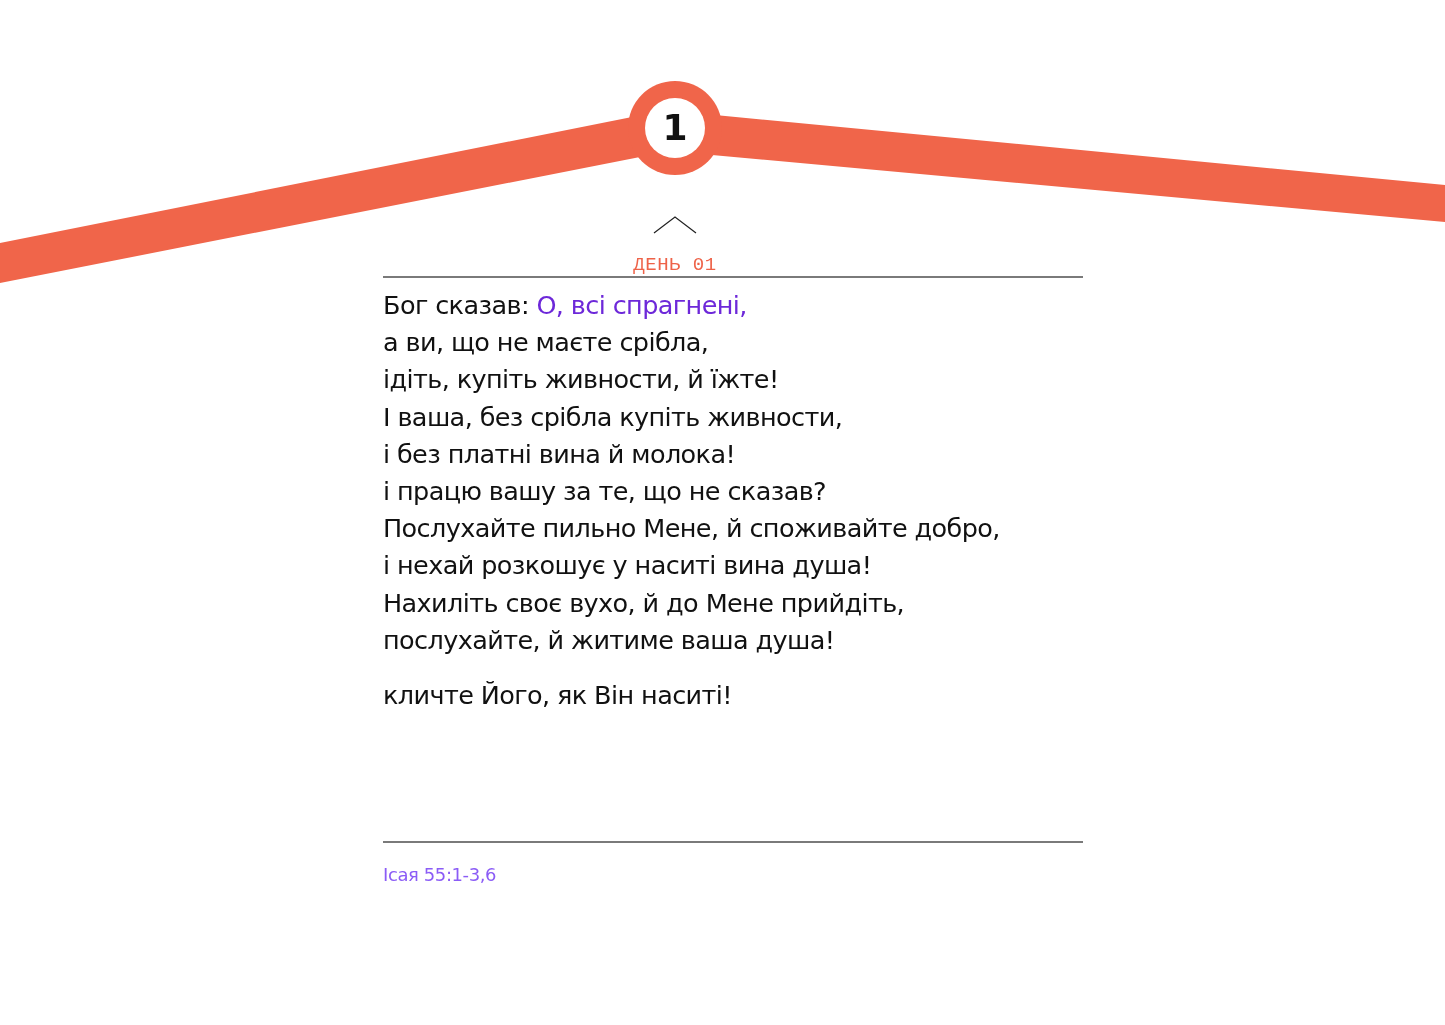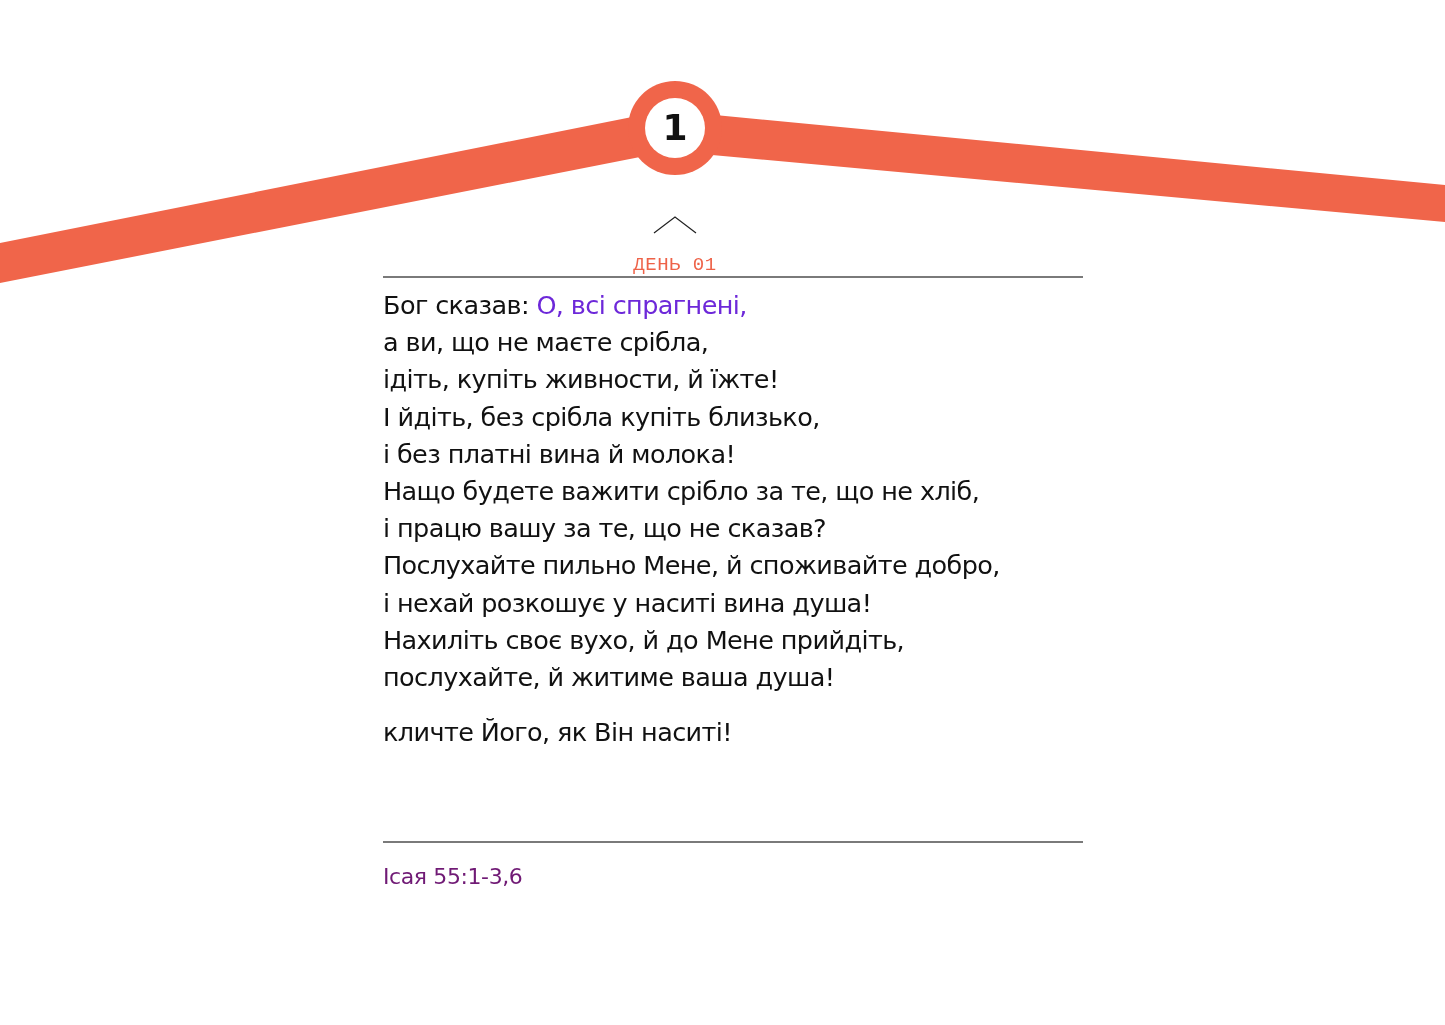--- a/index.html
+++ b/index.html
@@ -85,23 +85,23 @@
       font-weight: normal;
     }
     .gap {
       height: 18px;
     }
     .reference {
       position: absolute;
       left: 383px;
       top: 864px;
       font-family: "DejaVu Sans", sans-serif;
-      font-size: 22px;
+      font-size: 18px;
       letter-spacing: -0.4px;
-      color: #701a75;
+      color: #8b5cf6;
     }
   </style>
 </head>
 <body>
 
 <svg class="route-svg" viewBox="0 0 1445 300" xmlns="http://www.w3.org/2000/svg">
   <polygon points="0,243 0,283 640,157 632,117" fill="#f0654a"></polygon>
   <polygon points="715,115 712,155 1445,222 1445,185" fill="#f0654a"></polygon>
   <circle cx="675" cy="128" r="47" fill="#f0654a"></circle>
   <circle cx="675" cy="128" r="30" fill="#ffffff"></circle>
@@ -114,23 +114,22 @@
 </svg>
 
 <div class="day-label">ДЕНЬ 01</div>
 
 <div class="rule top"></div>
 
 <div class="verse-block">
   <span class="verse-line"><span class="intro">Бог сказав</span><span>: </span><span class="highlight">О, всі спрагнені,</span></span>
   <span class="verse-line">а ви, що не маєте срібла,</span>
   <span class="verse-line">ідіть, купіть живности, й їжте!</span>
-  <span class="verse-line">І йдіть, без срібла купіть близько,</span>
+  <span class="verse-line">І ваша, без срібла купіть живности,</span>
   <span class="verse-line">і без платні вина й молока!</span>
-  <span class="verse-line">Нащо будете важити срібло за те, що не хліб,</span>
   <span class="verse-line">і працю вашу за те, що не сказав?</span>
   <span class="verse-line">Послухайте пильно Мене, й споживайте добро,</span>
   <span class="verse-line">і нехай розкошує у наситі вина душа!</span>
   <span class="verse-line">Нахиліть своє вухо, й до Мене прийдіть,</span>
   <span class="verse-line">послухайте, й житиме ваша душа!</span>
   <div class="gap"></div>
   <span class="verse-line">кличте Його, як Він наситі!</span>
 </div>
 
 <div class="rule bottom"></div>

